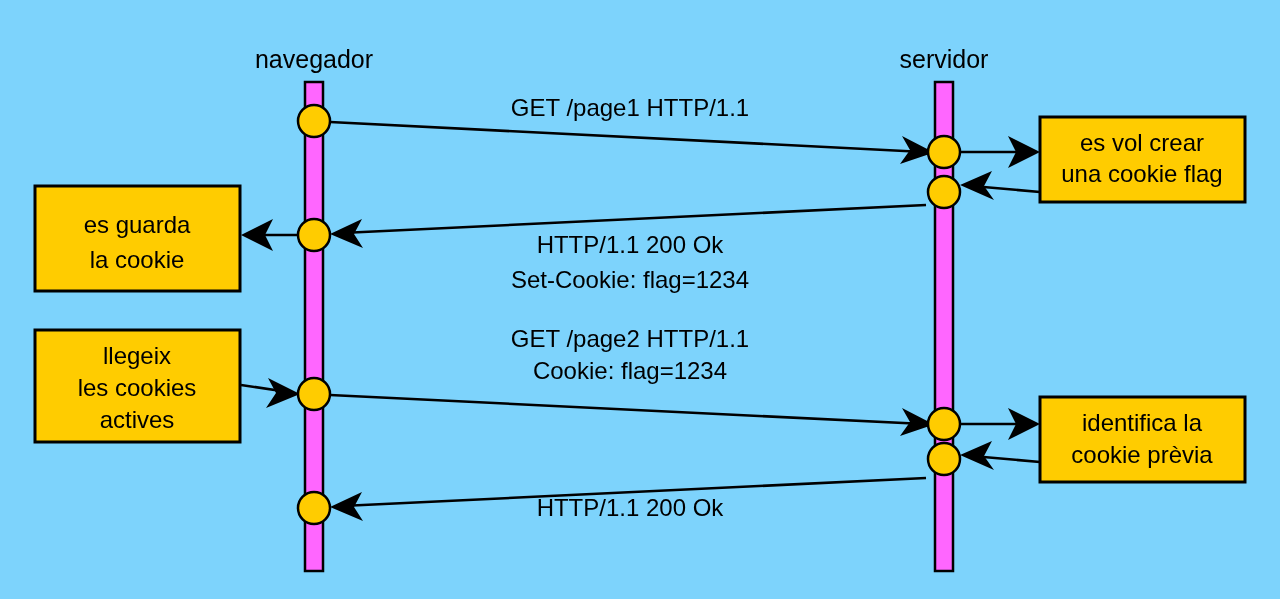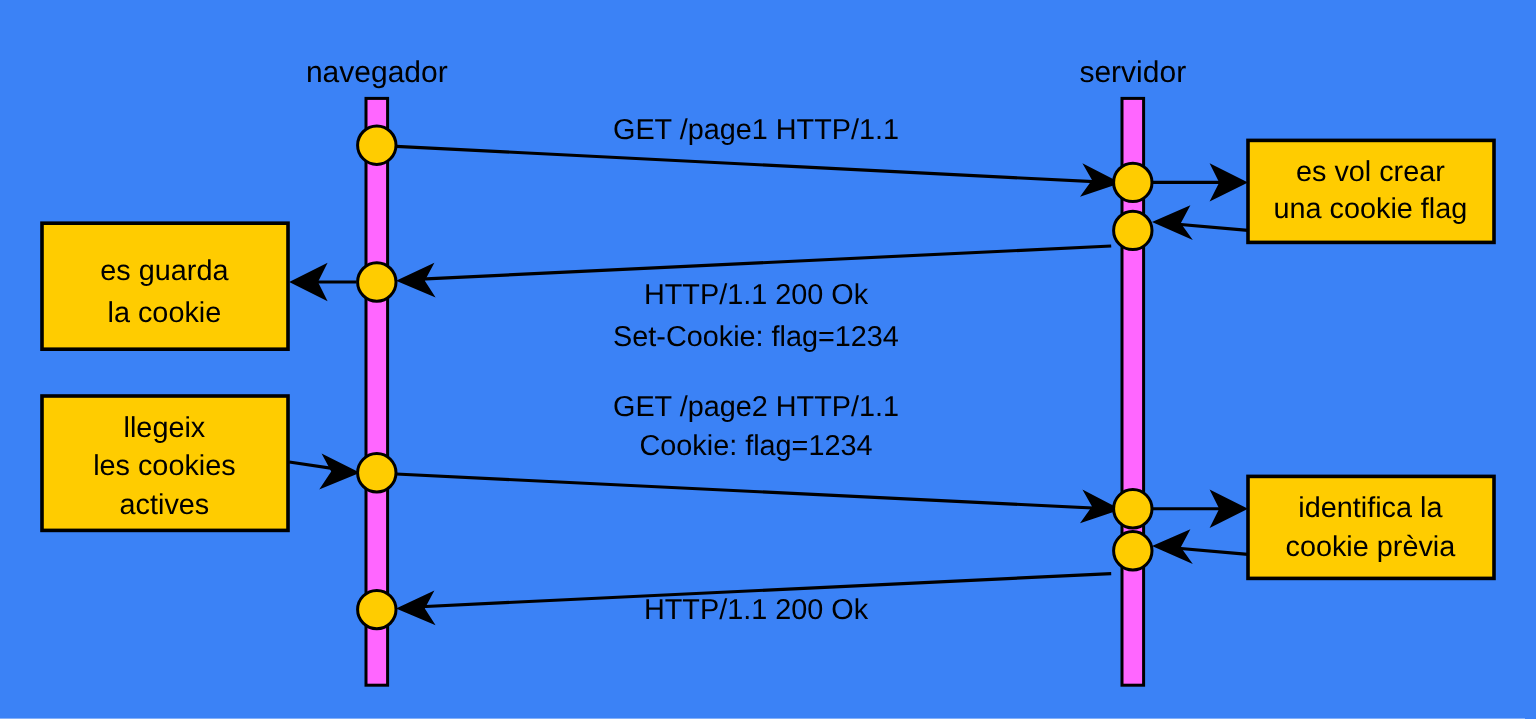--- a/index.html
+++ b/index.html
@@ -10,21 +10,21 @@
   body {
     width: 1280px;
     height: 599px;
     font-family: "Liberation Sans", sans-serif;
     overflow: hidden;
   }
   #diagram-root {
     position: relative;
     width: 1280px;
     height: 599px;
-    background: #3b82f6;
+    background: #7dd3fc;
   }
   svg#seq-svg {
     display: block;
     width: 1280px;
     height: 599px;
   }
   .lifeline-label {
     font-family: "Liberation Sans", sans-serif;
     font-size: 25px;
     fill: #000000;

